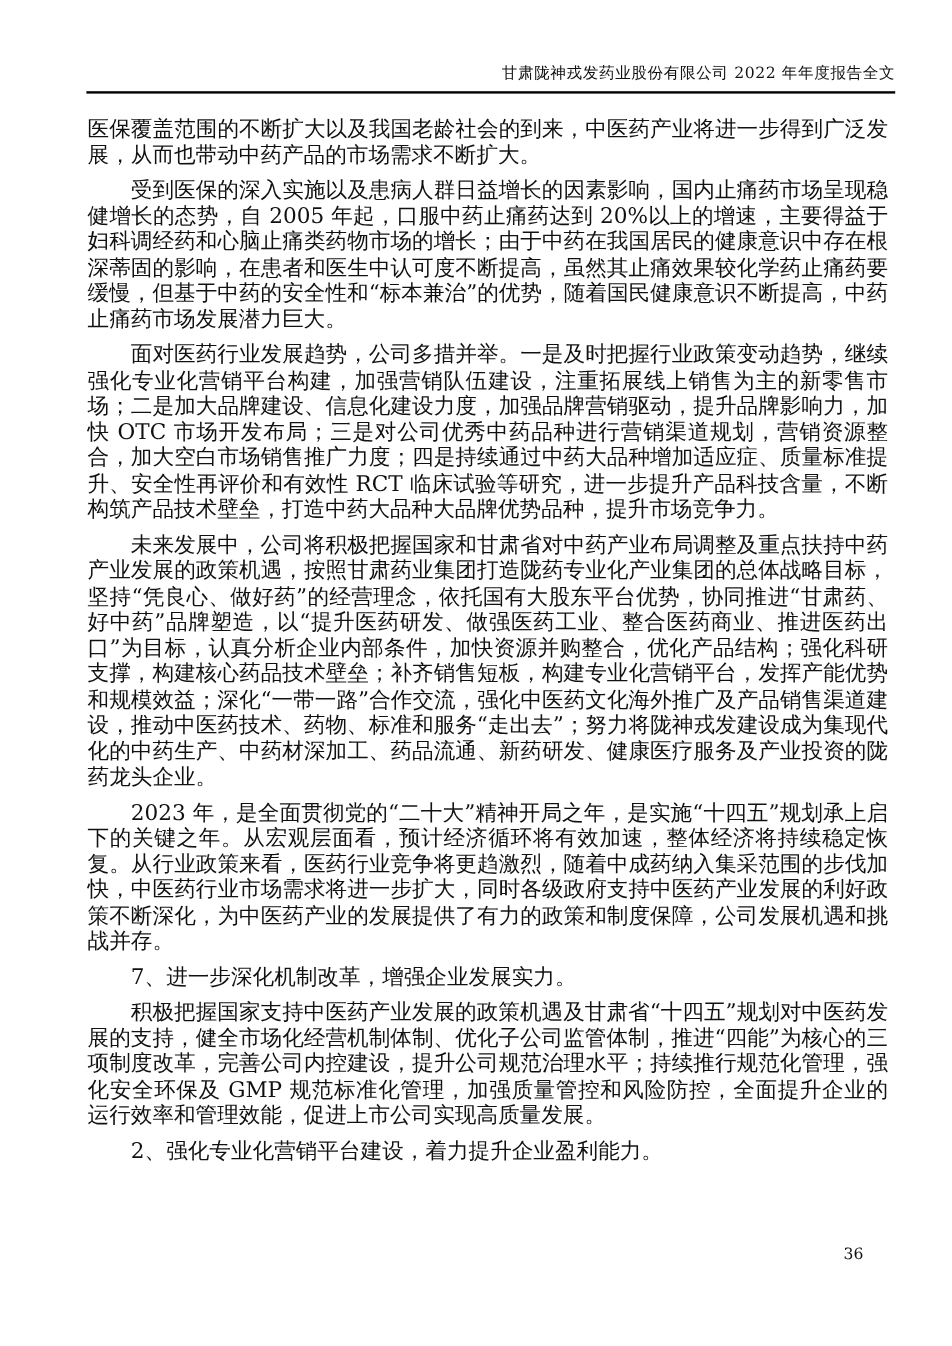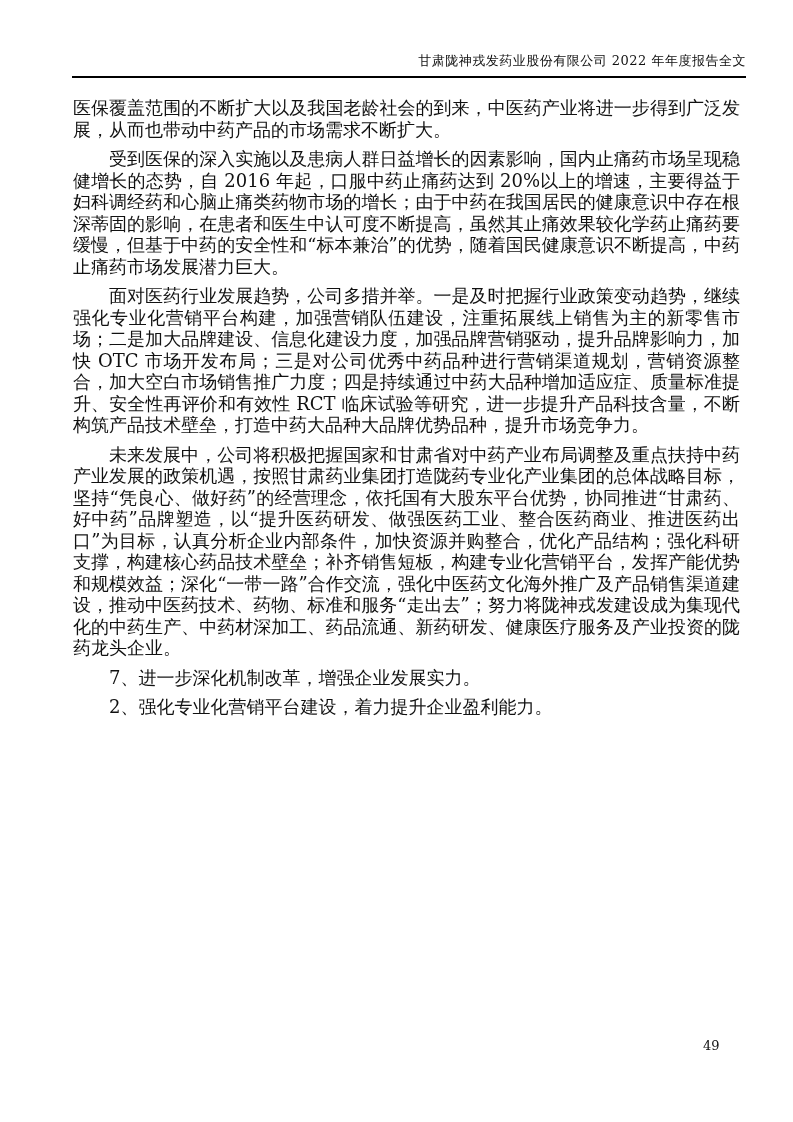--- a/index.html
+++ b/index.html
@@ -57,24 +57,26 @@
 <body>
 
 <div class="page">
 
   <div class="header">
     <span>甘肃陇神戎发药业股份有限公司 2022 年年度报告全文</span>
   </div>
 
   <div class="content">
     <p class="no-indent">医保覆盖范围的不断扩大以及我国老龄社会的到来，中医药产业将进一步得到广泛发展，从而也带动中药产品的市场需求不断扩大。</p>
-    <p>受到医保的深入实施以及患病人群日益增长的因素影响，国内止痛药市场呈现稳健增长的态势，自 2016 年起，口服中药止痛药达到 20%以上的增速，主要得益于妇科调经药和心脑止痛类药物市场的增长；由于中药在我国居民的健康意识中存在根深蒂固的影响，在患者和医生中认可度不断提高，虽然其止痛效果较化学药止痛药要缓慢，但基于中药的安全性和“标本兼治”的优势，随着国民健康意识不断提高，中药止痛药市场发展潜力巨大。</p>
+    <p>受到医保的深入实施以及患病人群日益增长的因素影响，国内止痛药市场呈现稳健增长的态势，自 2005 年起，口服中药止痛药达到 20%以上的增速，主要得益于妇科调经药和心脑止痛类药物市场的增长；由于中药在我国居民的健康意识中存在根深蒂固的影响，在患者和医生中认可度不断提高，虽然其止痛效果较化学药止痛药要缓慢，但基于中药的安全性和“标本兼治”的优势，随着国民健康意识不断提高，中药止痛药市场发展潜力巨大。</p>
     <p>面对医药行业发展趋势，公司多措并举。一是及时把握行业政策变动趋势，继续强化专业化营销平台构建，加强营销队伍建设，注重拓展线上销售为主的新零售市场；二是加大品牌建设、信息化建设力度，加强品牌营销驱动，提升品牌影响力，加快 OTC 市场开发布局；三是对公司优秀中药品种进行营销渠道规划，营销资源整合，加大空白市场销售推广力度；四是持续通过中药大品种增加适应症、质量标准提升、安全性再评价和有效性 RCT 临床试验等研究，进一步提升产品科技含量，不断构筑产品技术壁垒，打造中药大品种大品牌优势品种，提升市场竞争力。</p>
     <p>未来发展中，公司将积极把握国家和甘肃省对中药产业布局调整及重点扶持中药产业发展的政策机遇，按照甘肃药业集团打造陇药专业化产业集团的总体战略目标，坚持“凭良心、做好药”的经营理念，依托国有大股东平台优势，协同推进“甘肃药、好中药”品牌塑造，以“提升医药研发、做强医药工业、整合医药商业、推进医药出口”为目标，认真分析企业内部条件，加快资源并购整合，优化产品结构；强化科研支撑，构建核心药品技术壁垒；补齐销售短板，构建专业化营销平台，发挥产能优势和规模效益；深化“一带一路”合作交流，强化中医药文化海外推广及产品销售渠道建设，推动中医药技术、药物、标准和服务“走出去”；努力将陇神戎发建设成为集现代化的中药生产、中药材深加工、药品流通、新药研发、健康医疗服务及产业投资的陇药龙头企业。</p>
+    <p>2023 年，是全面贯彻党的“二十大”精神开局之年，是实施“十四五”规划承上启下的关键之年。从宏观层面看，预计经济循环将有效加速，整体经济将持续稳定恢复。从行业政策来看，医药行业竞争将更趋激烈，随着中成药纳入集采范围的步伐加快，中医药行业市场需求将进一步扩大，同时各级政府支持中医药产业发展的利好政策不断深化，为中医药产业的发展提供了有力的政策和制度保障，公司发展机遇和挑战并存。</p>
     <p>7、进一步深化机制改革，增强企业发展实力。</p>
+    <p>积极把握国家支持中医药产业发展的政策机遇及甘肃省“十四五”规划对中医药发展的支持，健全市场化经营机制体制、优化子公司监管体制，推进“四能”为核心的三项制度改革，完善公司内控建设，提升公司规范治理水平；持续推行规范化管理，强化安全环保及 GMP 规范标准化管理，加强质量管控和风险防控，全面提升企业的运行效率和管理效能，促进上市公司实现高质量发展。</p>
     <p>2、强化专业化营销平台建设，着力提升企业盈利能力。</p>
   </div>
 
   <div class="footer">
-    <span>49</span>
+    <span>36</span>
   </div>
 
 </div>
 
 </body></html>

